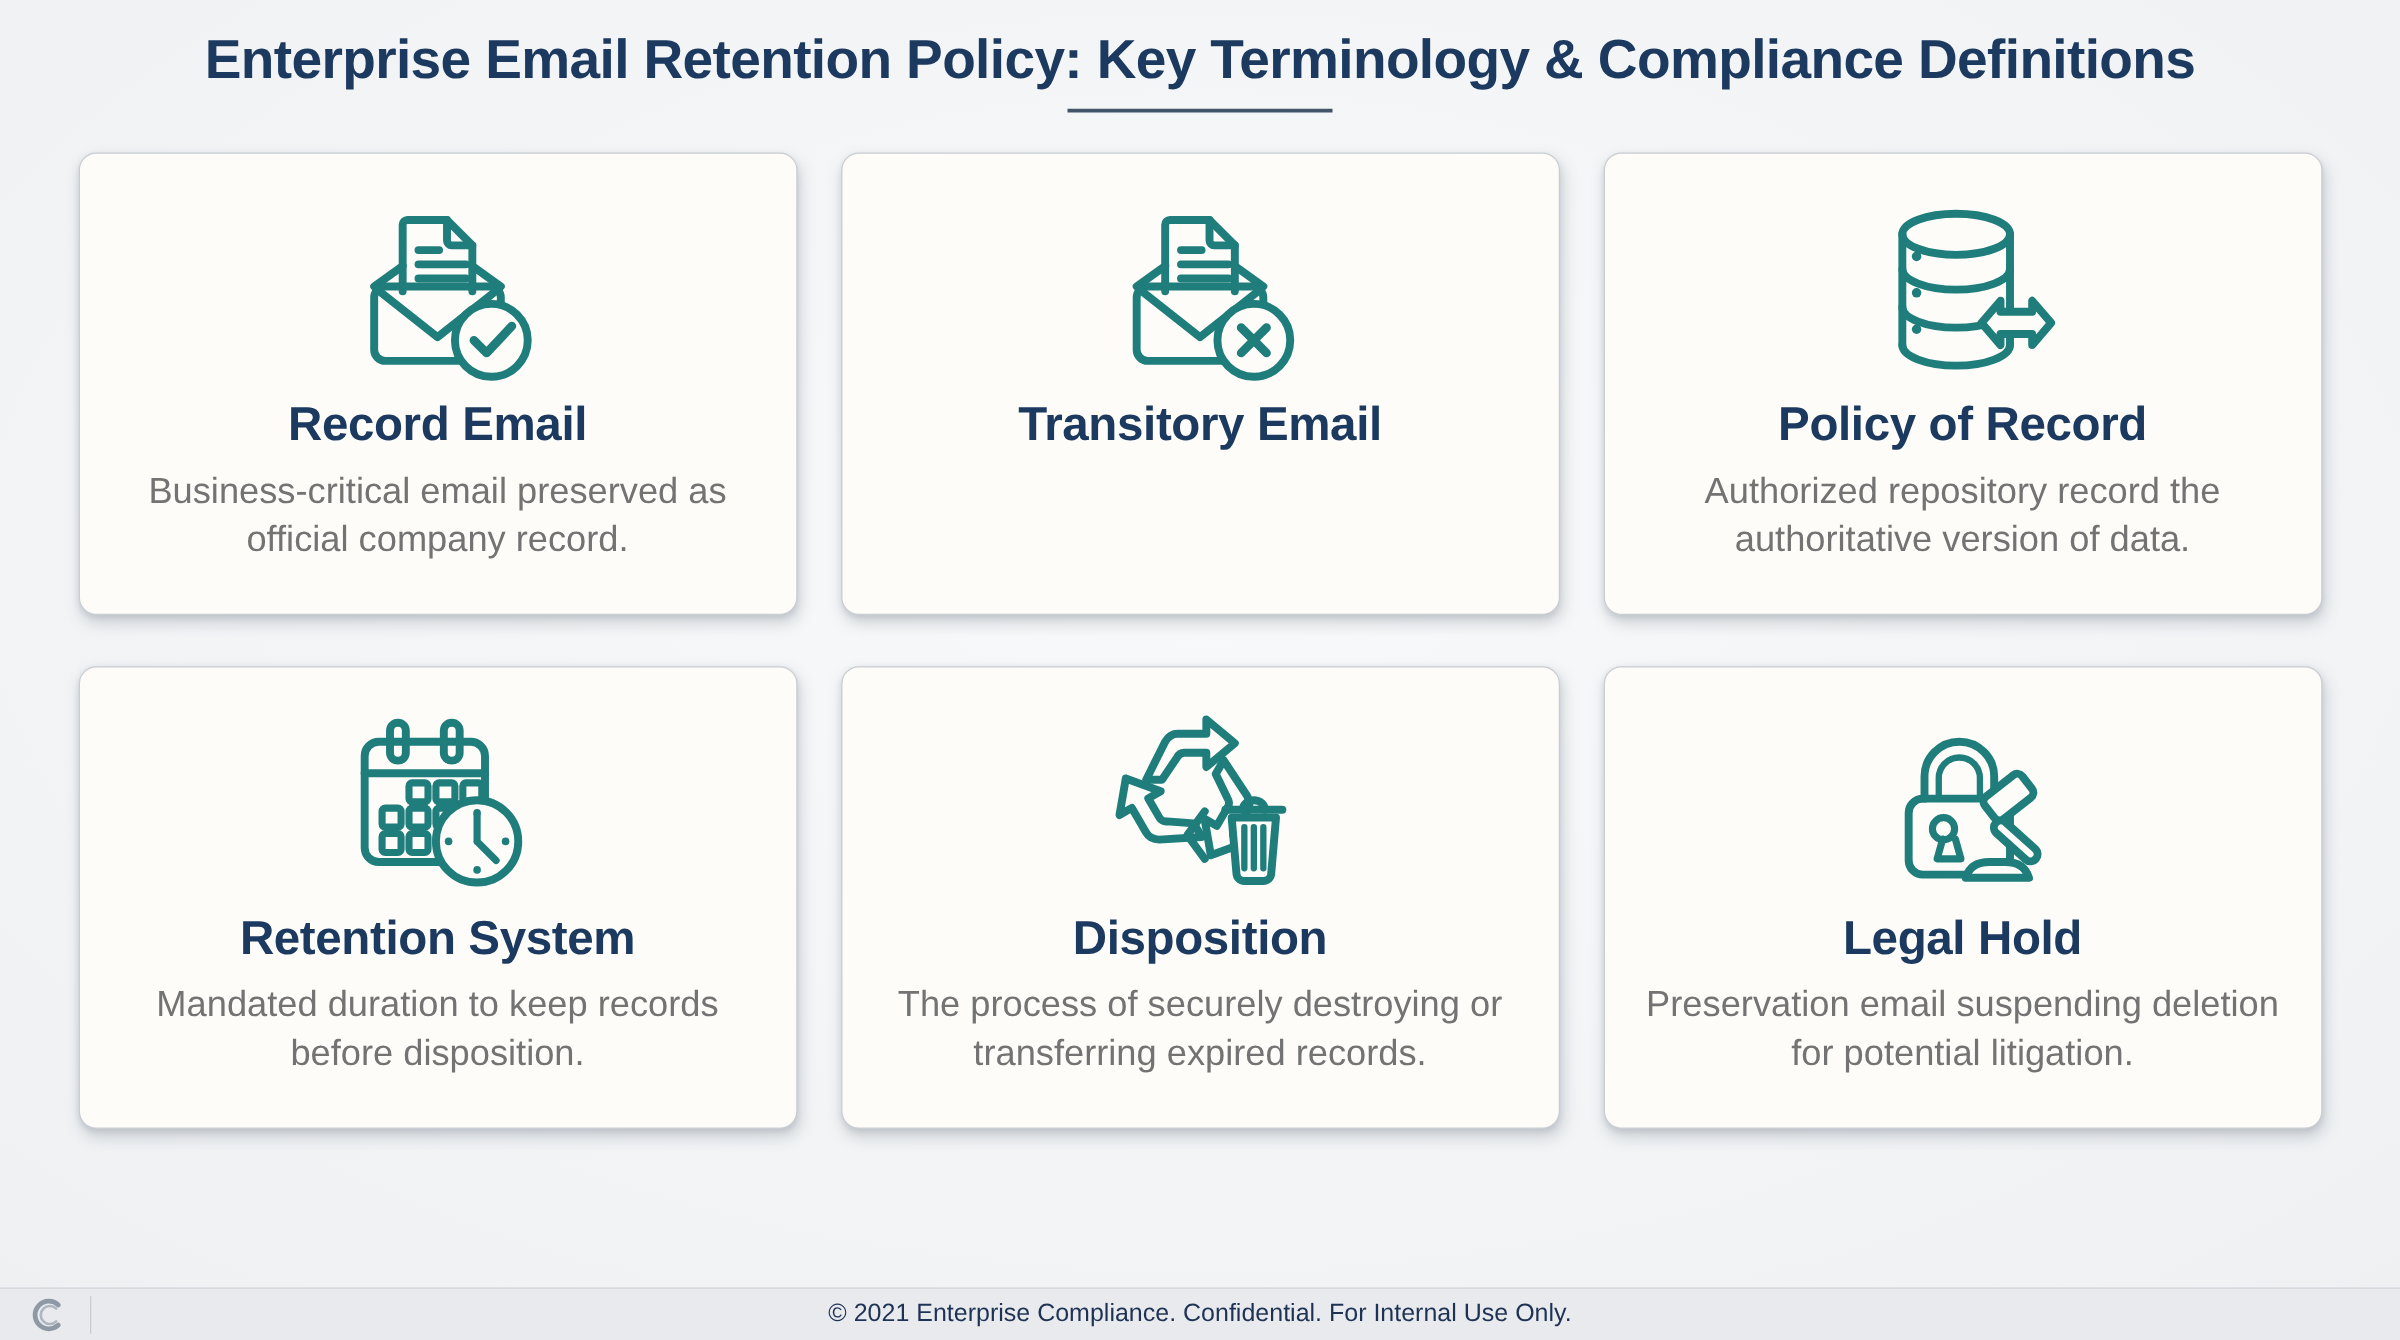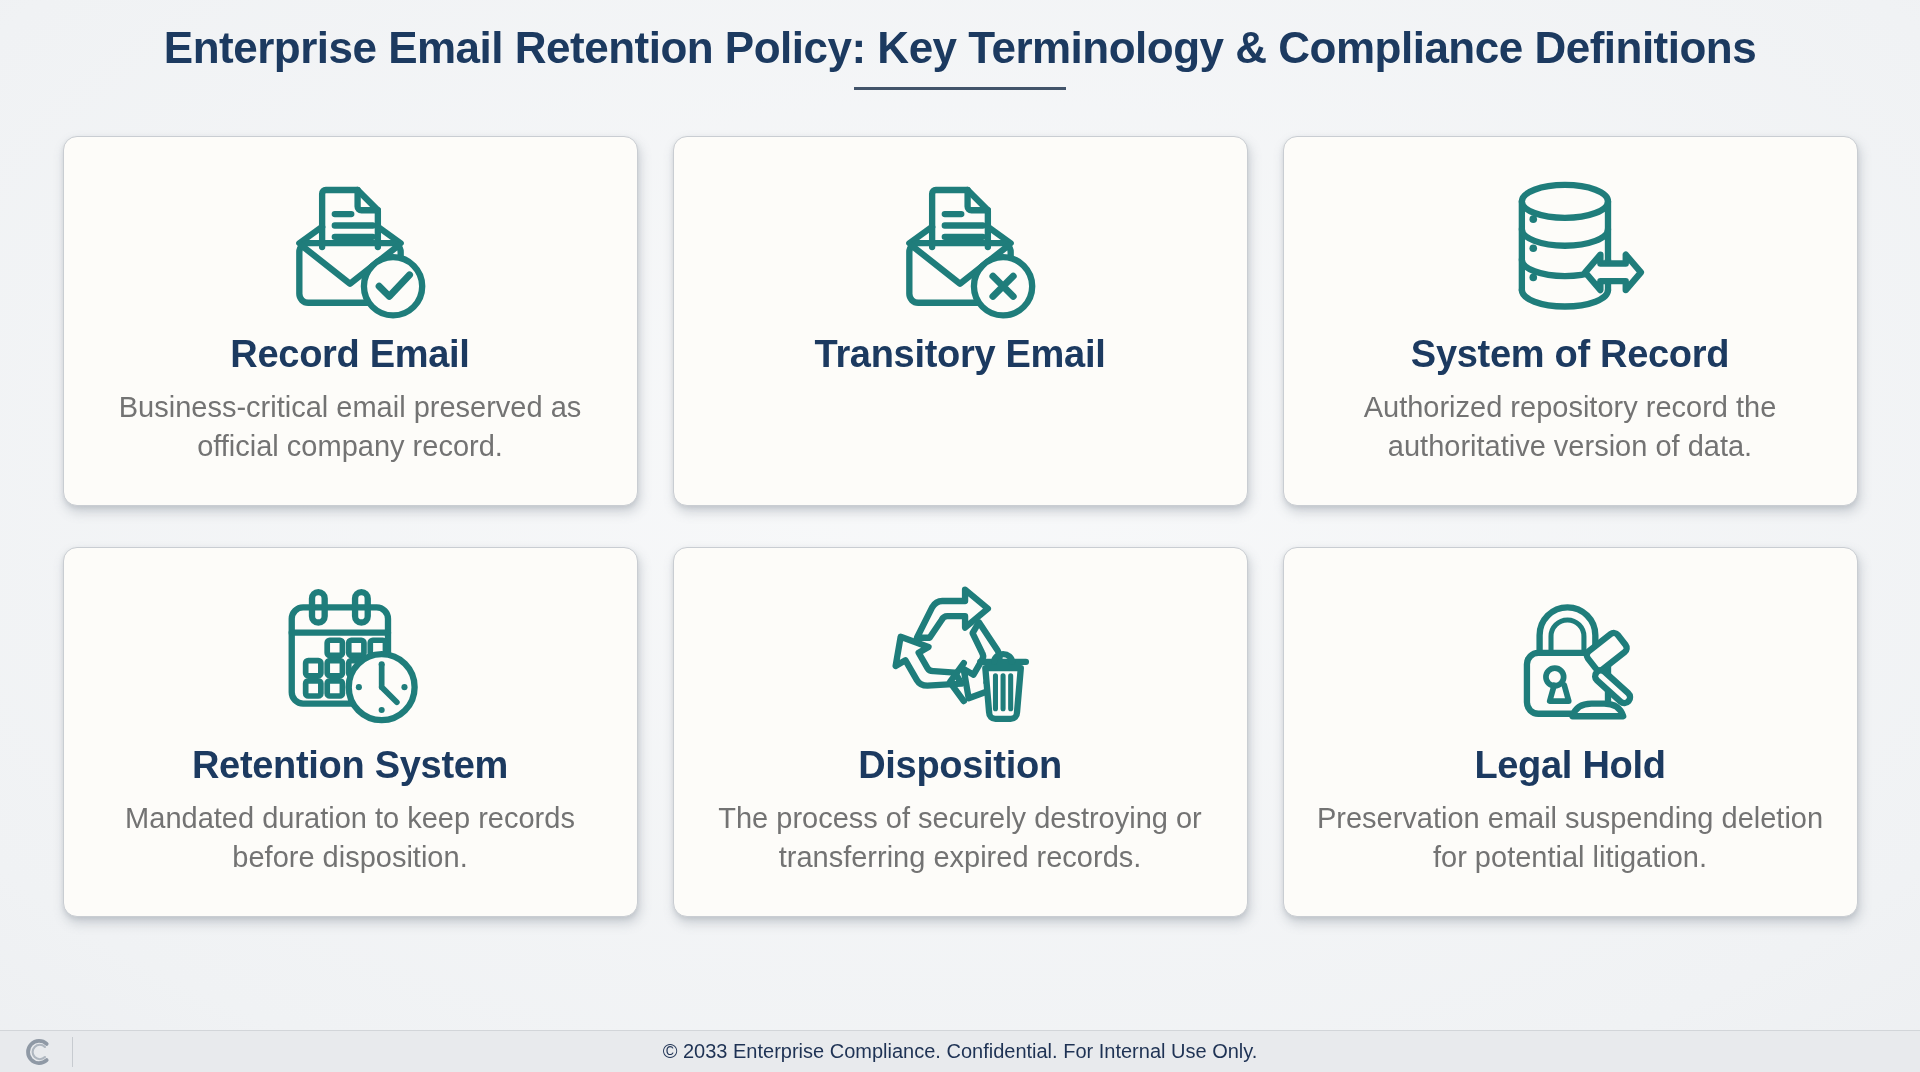--- a/index.html
+++ b/index.html
@@ -11,21 +11,21 @@
   }
   .main { flex:1 1 auto; padding-top:24px; }
   .page-title {
     text-align:center; font-size:44px; font-weight:700; color:#1c3a60;
     letter-spacing:-0.5px; white-space:nowrap; line-height:1.1;
   }
   .title-underline {
     width:212px; height:3px; background:#42546a; margin:15px auto 0;
   }
   .card-grid {
-    margin-top:46px;
+    margin-top:32px;
     display:grid;
     grid-template-columns:repeat(3, 575px);
     grid-auto-rows:370px;
     column-gap:35px; row-gap:41px;
     justify-content:center;
   }
   .card {
     background:#fdfcf9;
     border:1.5px solid #c9cdd2;
     border-radius:14px;
@@ -109,21 +109,21 @@
             <path d="M22,46 a34,13 0 0 0 68,0"></path>
             <path d="M22,70 a34,13 0 0 0 68,0"></path>
             <path d="M22,94 a34,13 0 0 0 68,0"></path>
             <circle cx="31" cy="38" r="3" fill="#1f7d7b" stroke="none"></circle>
             <circle cx="31" cy="61" r="3" fill="#1f7d7b" stroke="none"></circle>
             <circle cx="31" cy="84" r="3" fill="#1f7d7b" stroke="none"></circle>
             <path d="M84,66 72,80 84,94 84,87 104,87 104,94 116,80 104,66 104,73 84,73 Z" fill="#fdfcf9"></path>
           </g>
         </svg>
       </div>
-      <h2 class="card-title">System of Record</h2>
+      <h2 class="card-title">Policy of Record</h2>
       <p class="card-desc">Authorized repository record the authoritative version of data.</p>
     </article>
 
     <article class="card">
       <div class="icon-wrap">
         <svg class="icon" viewBox="0 0 120 120">
           <g fill="none" stroke="#1f7d7b" stroke-width="5" stroke-linecap="round" stroke-linejoin="round">
             <rect x="14" y="20" width="76" height="76" rx="9"></rect>
             <path d="M14,40 H90"></path>
             <rect x="30" y="8" width="10" height="24" rx="5"></rect>
@@ -196,14 +196,14 @@
 </main>
 
 <footer class="footer">
   <svg class="brand-logo" width="34" height="34" viewBox="0 0 40 40">
     <g fill="none" stroke-linecap="round">
       <path d="M29,10.5 A13,13 0 1 0 29,29.5" stroke="#8f99a5" stroke-width="4.5"></path>
       <path d="M27,14 A8.5,8.5 0 1 0 27,26" stroke="#aeb6bf" stroke-width="2.5"></path>
     </g>
   </svg>
   <div class="footer-divider"></div>
-  <p class="footer-text">© 2033 Enterprise Compliance. Confidential. For Internal Use Only.</p>
+  <p class="footer-text">© 2021 Enterprise Compliance. Confidential. For Internal Use Only.</p>
 </footer>
 
 </body></html>

